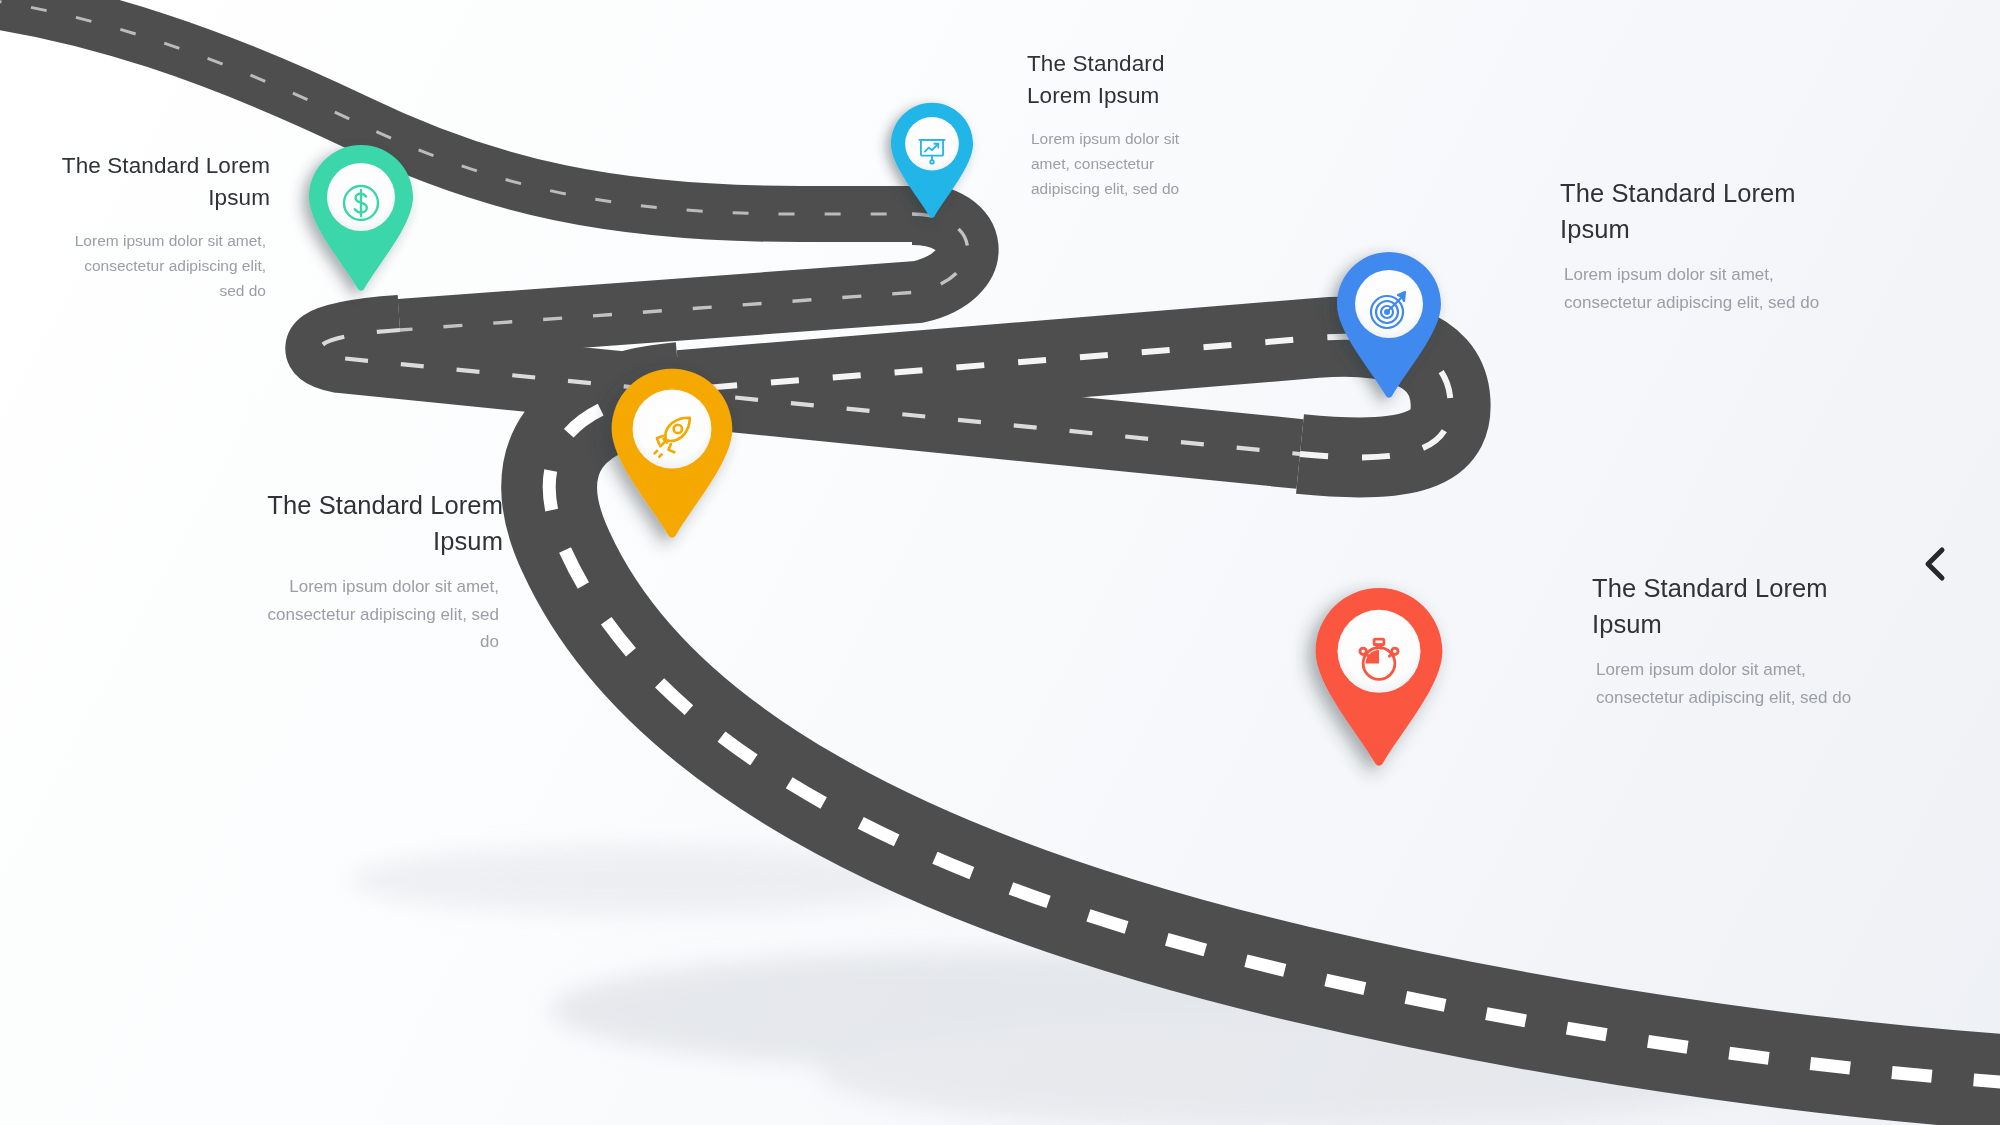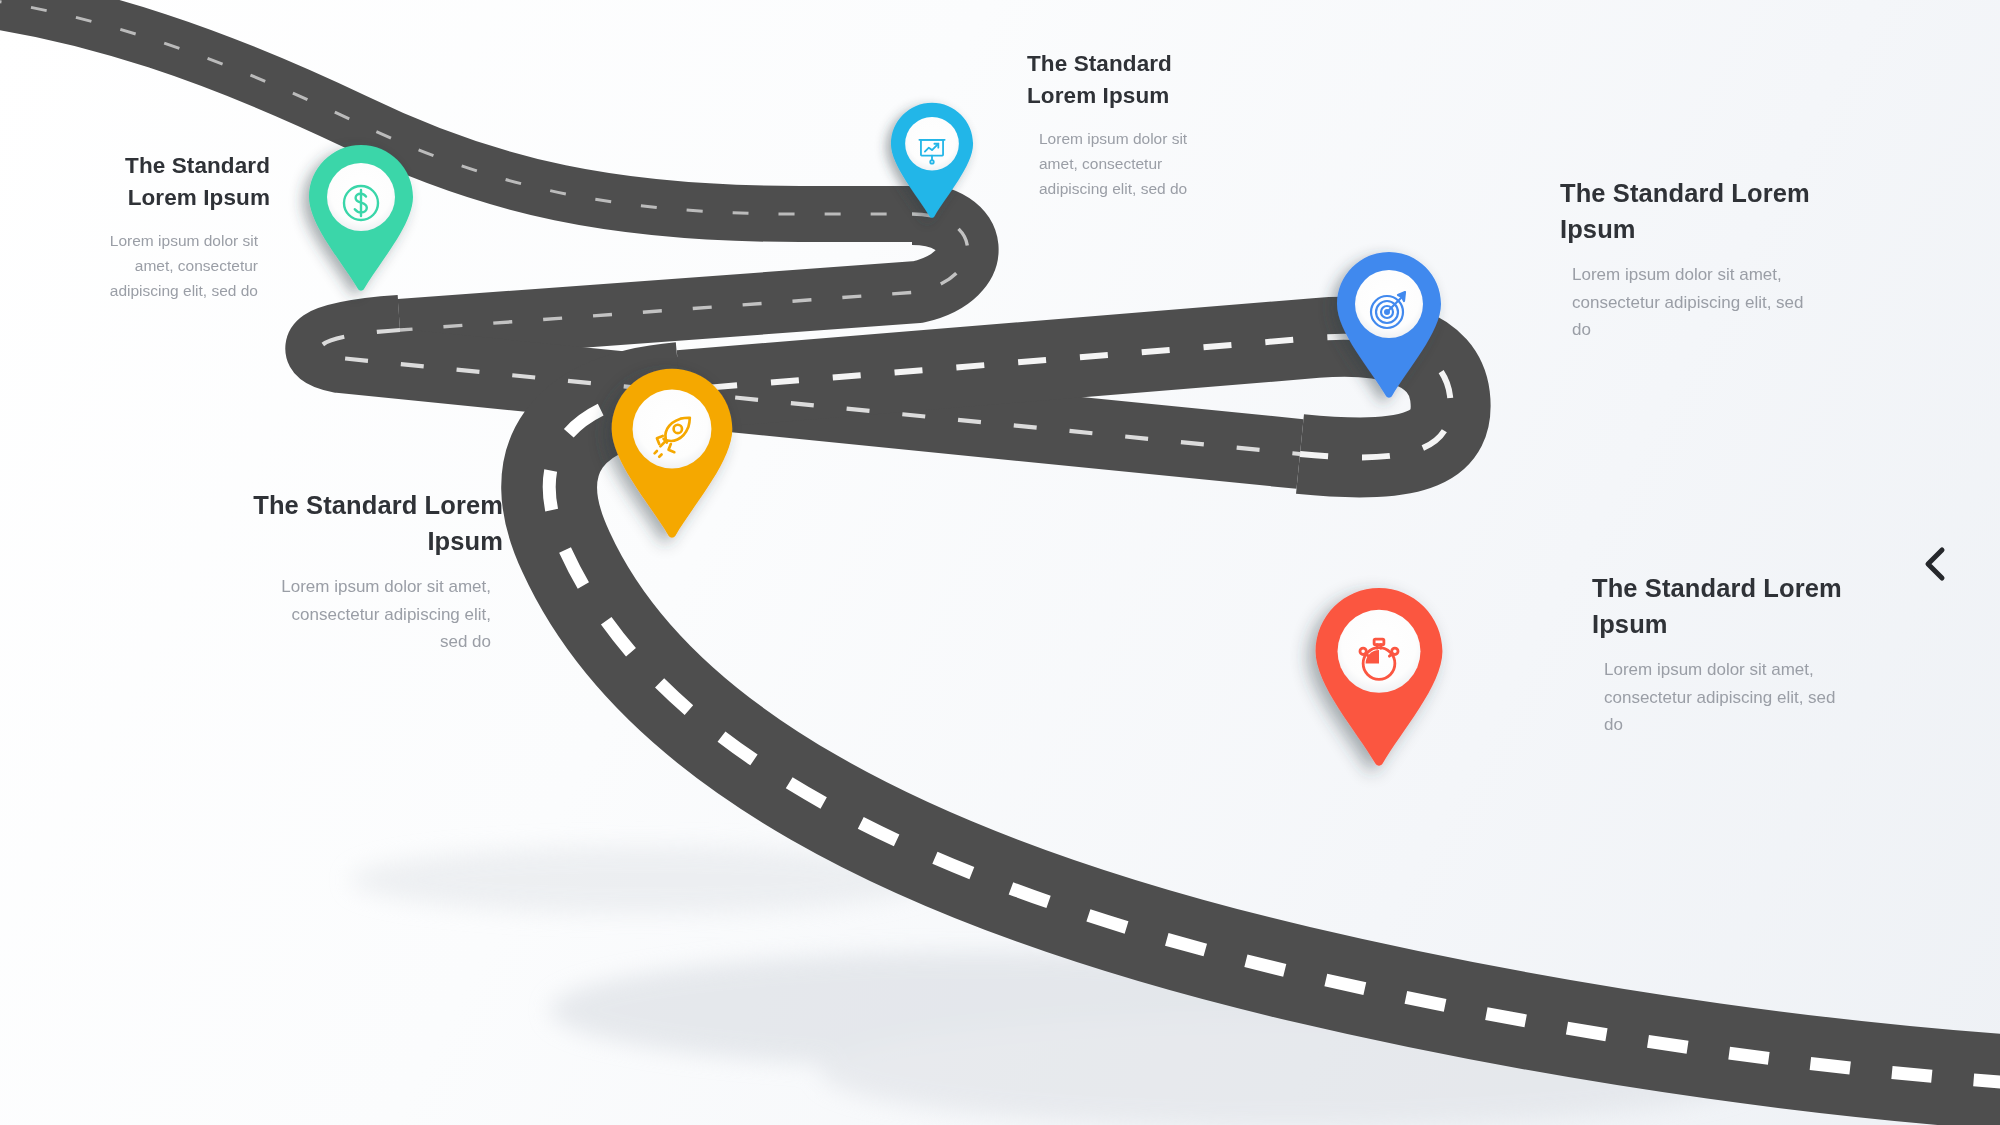--- a/index.html
+++ b/index.html
@@ -25,26 +25,26 @@
     height: 1125px;
   }
 
   
   .info-block {
     position: absolute;
   }
   .info-title {
     margin: 0 0 14px 0;
     color: #2f3237;
-    font-weight: bold;
+    font-weight: normal;
     line-height: 1.42;
     letter-spacing: 0.1px;
   }
   .info-body {
-    margin: 12px;
+    margin: 4px;
     color: #9a9ea6;
     line-height: 1.62;
     font-weight: normal;
   }
 
   .size-sm .info-title { font-size: 22.5px; }
   .size-sm .info-body  { font-size: 15.5px; }
   .size-lg .info-title { font-size: 25.5px; }
   .size-lg .info-body  { font-size: 17px; }
 

